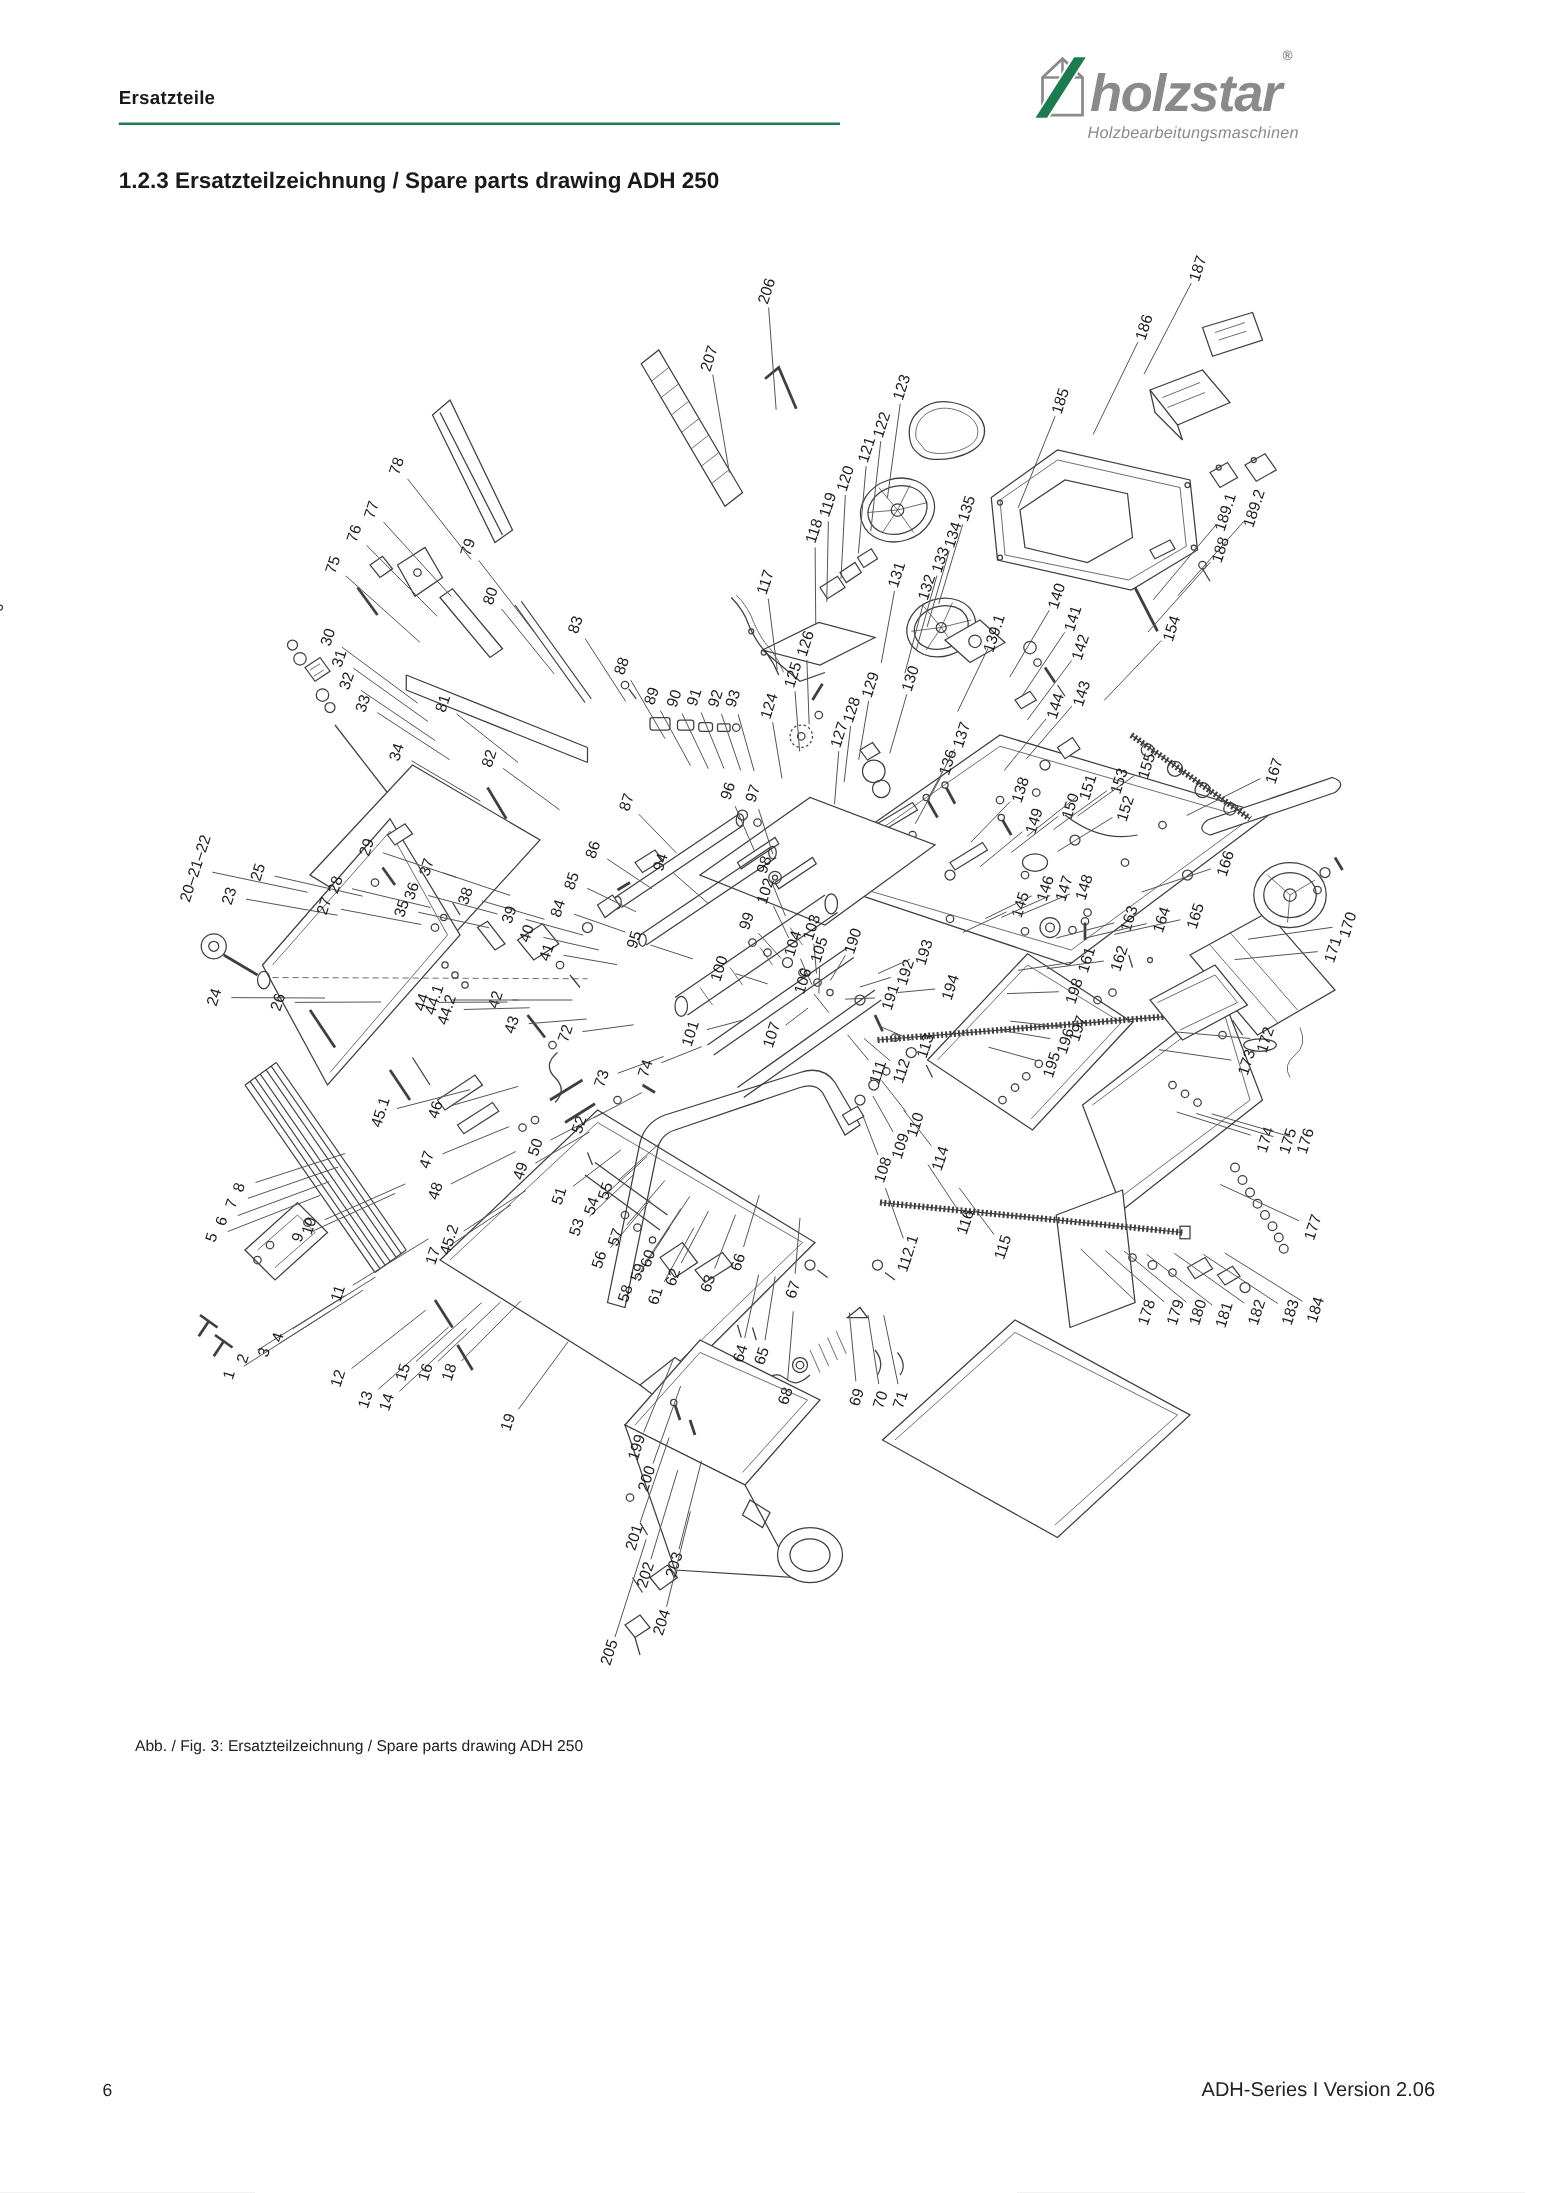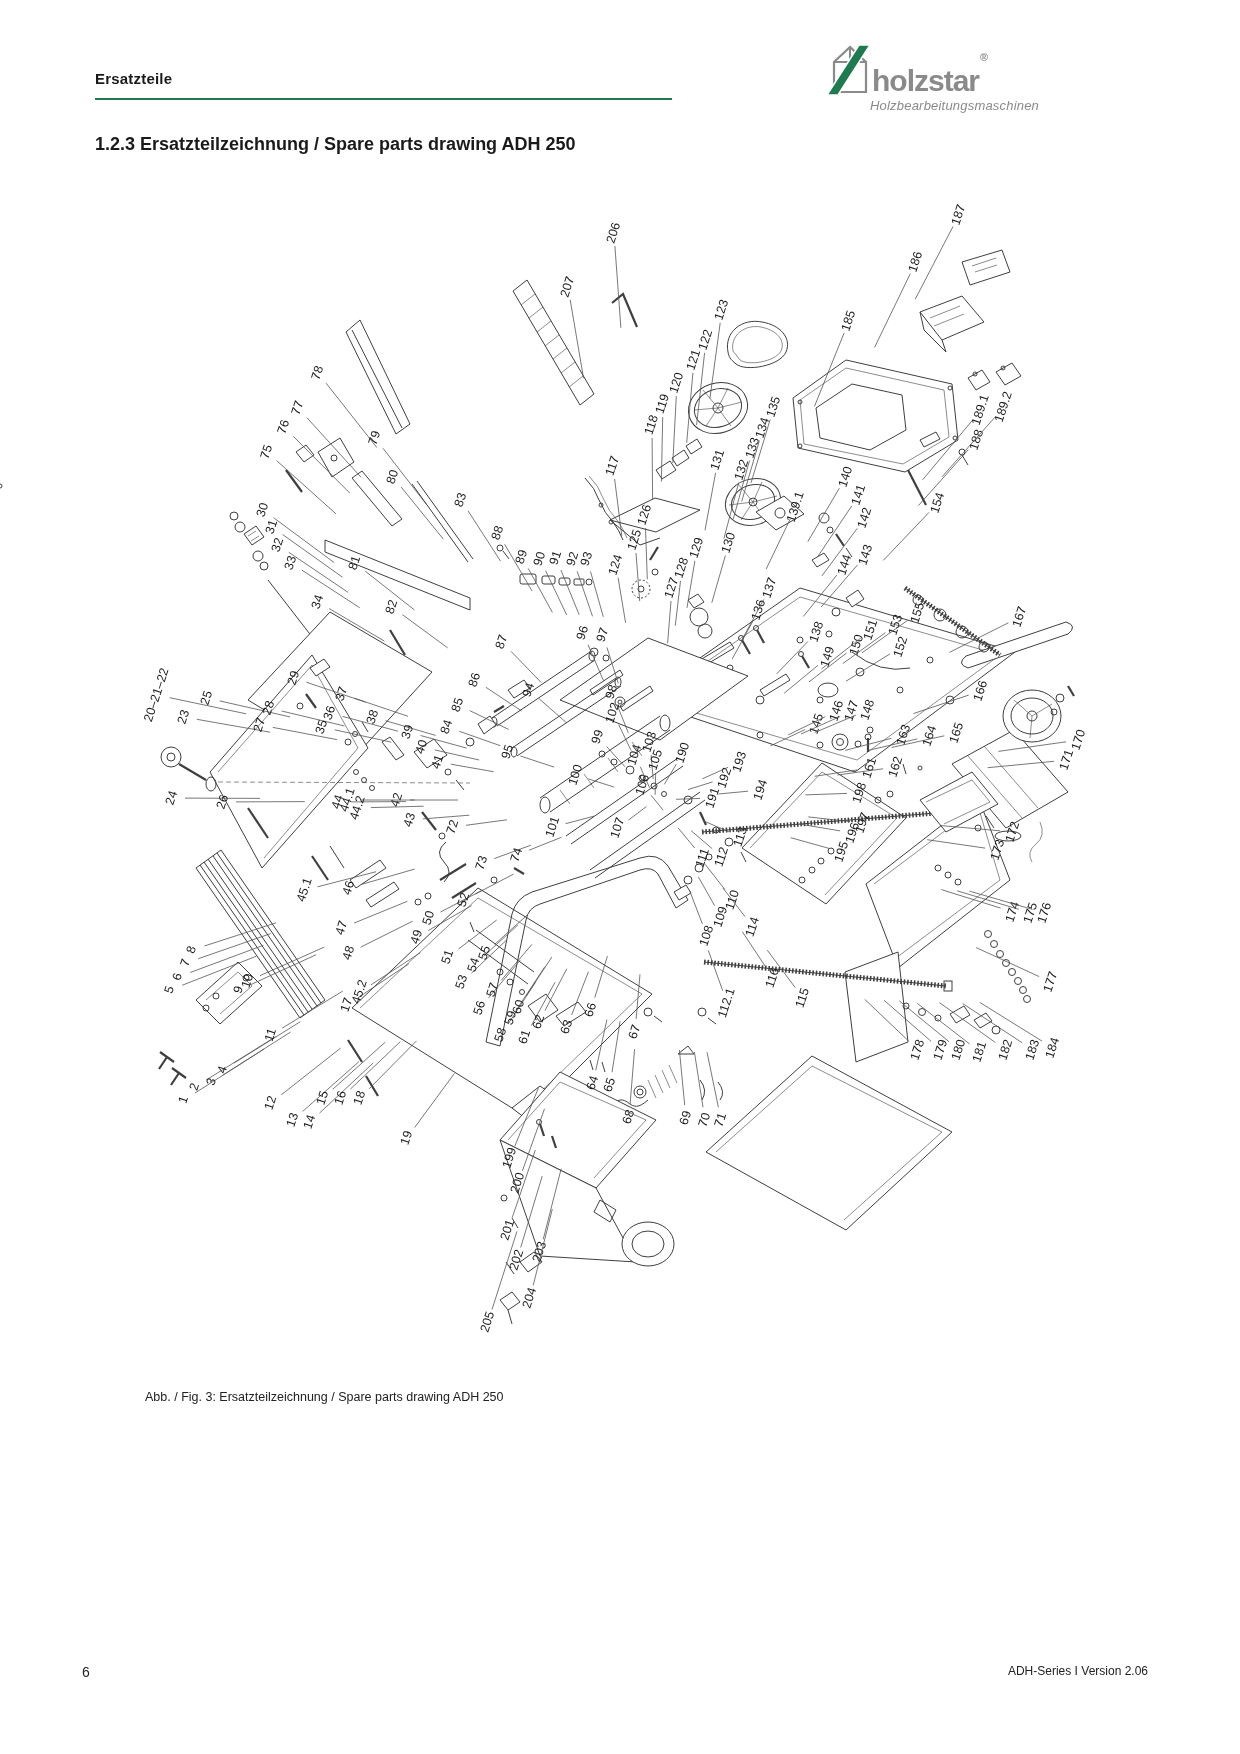--- a/index.html
+++ b/index.html
@@ -2,28 +2,28 @@
 <html><head>
 <meta charset="utf-8">
 <style>
   html,body{margin:0;padding:0;background:#e8e8e8;}
   #page{position:relative;width:1240px;height:1754px;background:#ffffff;margin:0 auto;
         font-family:"Liberation Sans", sans-serif;color:#1a1a1a;overflow:hidden;}
   .section-label{position:absolute;left:95px;top:70px;font-size:15px;font-weight:bold;letter-spacing:.2px;}
   .header-rule{position:absolute;left:95px;top:98px;width:577px;height:2px;background:#1e7a4f;}
   .logo{position:absolute;left:826px;top:44px;width:300px;height:66px;}
   .logo-row{display:flex;align-items:flex-end;}
-  .brand-text{font-size:30px;font-weight:bold;color:#8a8a8a;letter-spacing:-1px;line-height:1;}
+  .brand-text{font-size:42px;font-weight:bold;font-style:italic;color:#8a8a8a;letter-spacing:-1px;line-height:1;}
   .registered{font-size:11px;color:#8a8a8a;vertical-align:top;position:relative;top:-14px;left:1px;font-style:normal;}
   .tagline{font-size:13px;font-style:italic;color:#8f8f8f;margin:2px 0 0 44px;letter-spacing:.2px;}
   .page-title{position:absolute;left:95px;top:134px;font-size:18px;font-weight:bold;}
   #drawing{position:absolute;left:0;top:160px;width:1240px;height:1210px;}
-  .caption{position:absolute;left:108px;top:1390px;font-size:12.5px;color:#222;margin-left:37px;}
+  .caption{position:absolute;left:108px;top:1390px;font-size:12.5px;color:#222;}
   .footer-left{position:absolute;left:82px;top:1664px;font-size:14px;color:#222;}
-  .footer-right{position:absolute;right:92px;top:1664px;font-size:12px;color:#222;}
+  .footer-right{position:absolute;right:92px;top:1664px;font-size:16px;color:#222;}
   
   .sk path,.sk line,.sk polyline,.sk ellipse,.sk circle,.sk rect{stroke:#3f3f3f;stroke-width:1;fill:none;}
   .sk .fillw{fill:#ffffff;}
   .sk .thin{stroke-width:.6;}
   .sk .thick{stroke-width:2.2;}
   .sk .thread{stroke-width:5;stroke-dasharray:1.6,1.8;}
   .sk .axis{stroke-width:.6;stroke-dasharray:5,3;}
   .leader{stroke:#555;stroke-width:.8;}
   .plabel{font-family:"Liberation Sans",sans-serif;font-size:12.5px;fill:#1c1c1c;
           text-anchor:middle;dominant-baseline:middle;}

